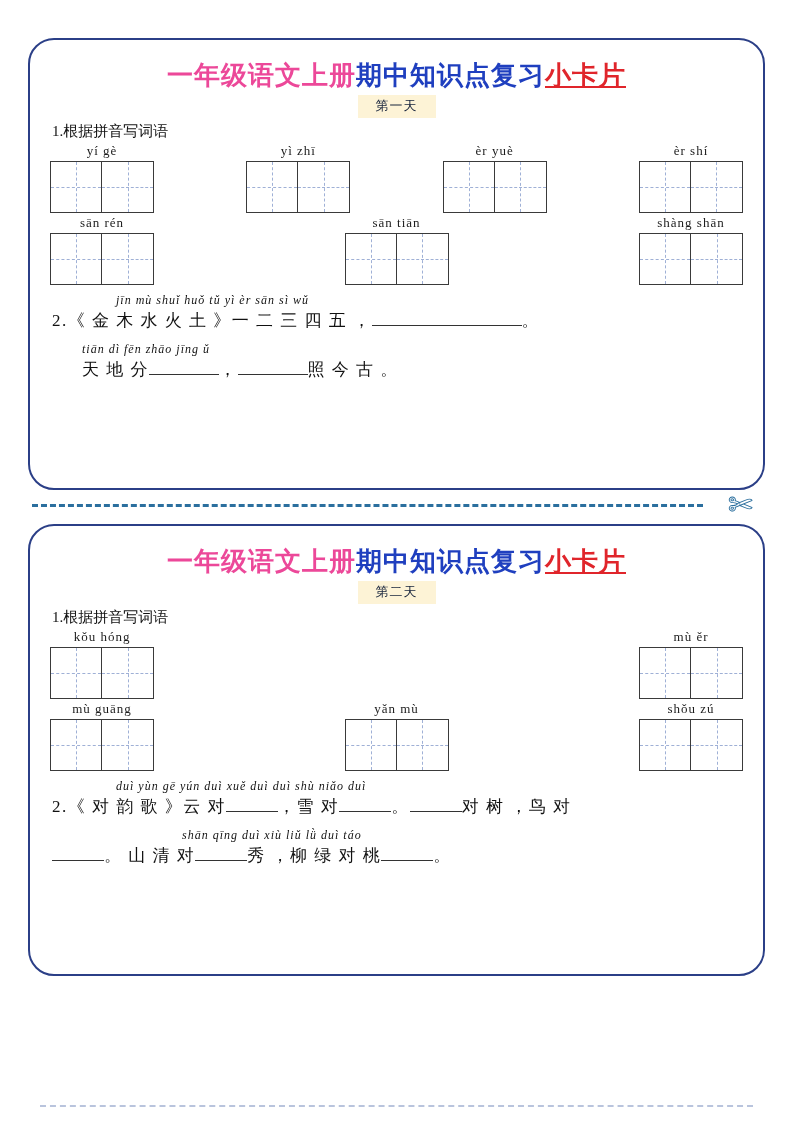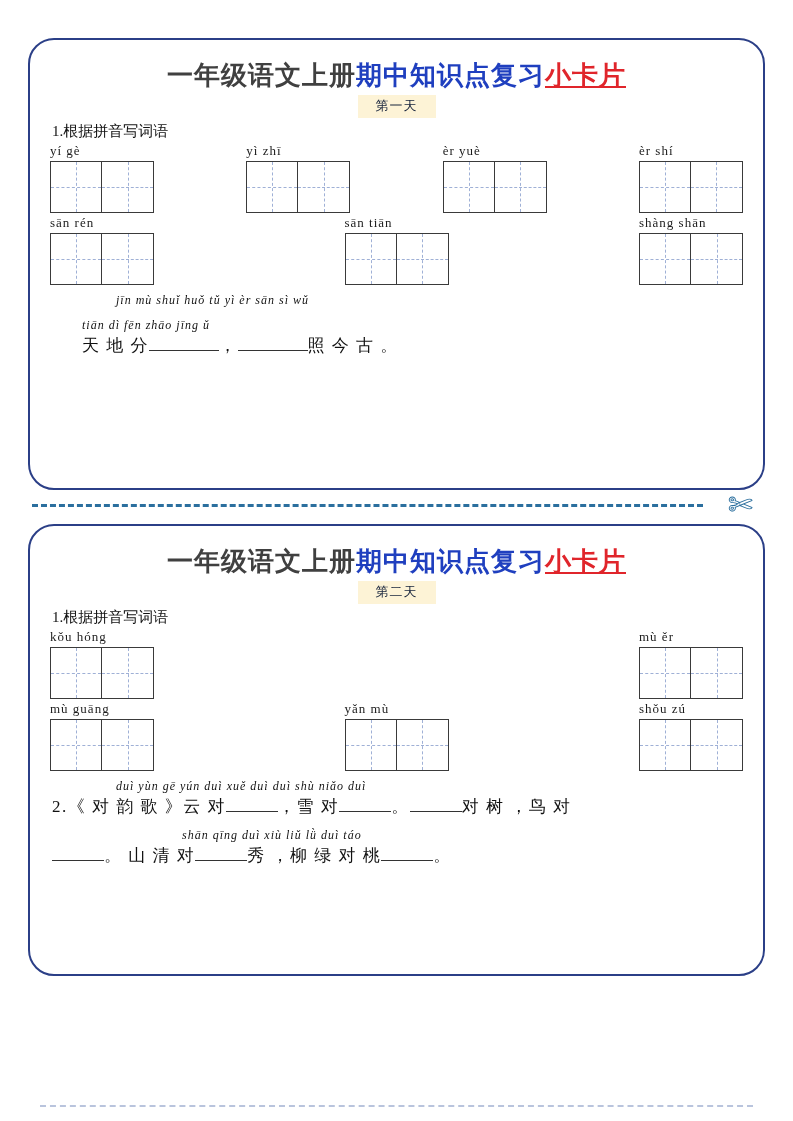--- a/index.html
+++ b/index.html
@@ -37,21 +37,21 @@
   
   .title {
     text-align: center;
     font-size: 26px;
     font-weight: bold;
     letter-spacing: 1px;
     white-space: nowrap;
     margin: 6px 0 2px 0;
     font-family: "Liberation Serif", serif;
   }
-  .title .seg-black { color: #404040; }
+  .title .seg-black { color: #ec4899; }
   .title .seg-blue  { color: #1f3fbf; }
   .title .seg-red   { color: #e0252b; text-decoration: underline; }
 
   .daytag {
     display: block;
     margin: 2px auto 4px auto;
     width: 78px;
     text-align: center;
     background: #fdf3d6;
     color: #14213a;
@@ -70,21 +70,21 @@
   
   .grid-row {
     display: flex;
     justify-content: space-between;
     margin-top: 2px;
     padding: 0 2px;
   }
   .word-group {
     display: flex;
     flex-direction: column;
-    align-items: flex-start;
+    align-items: center;
   }
   .pinyin {
     font-size: 13px;
     letter-spacing: 1px;
     margin-bottom: 2px;
     white-space: nowrap;
     font-family: "Liberation Serif", serif;
   }
   .boxes {
     display: flex;
@@ -278,20 +278,23 @@
           <div class="tzg">
               <span class="h"></span>
               <span class="v"></span>
             </div>
         </div>
       </div>
     </div>
 
     <div class="sent-block">
       <div class="ruby-line indent-3">jīn mù shuǐ huǒ tǔ   yì  èr sān sì  wǔ</div>
+      <div class="sent-line">
+        <span>2.《 金 木 水 火 土 》一 二 三 四 五 ，</span><span class="blank-l"></span><span>。</span>
+      </div>
       <div class="ruby-line indent-2" style="margin-top:10px;">tiān dì fēn              zhāo jīng ǔ</div>
       <div class="sent-line indent-2">
         <span>天 地 分</span><span class="blank-m"></span><span>，</span><span class="blank-m"></span><span>照 今 古 。</span>
       </div>
     </div>
   </div>
 
   <div class="cutline">
     <div class="dash"></div>
     <div class="scissors">✄</div>

